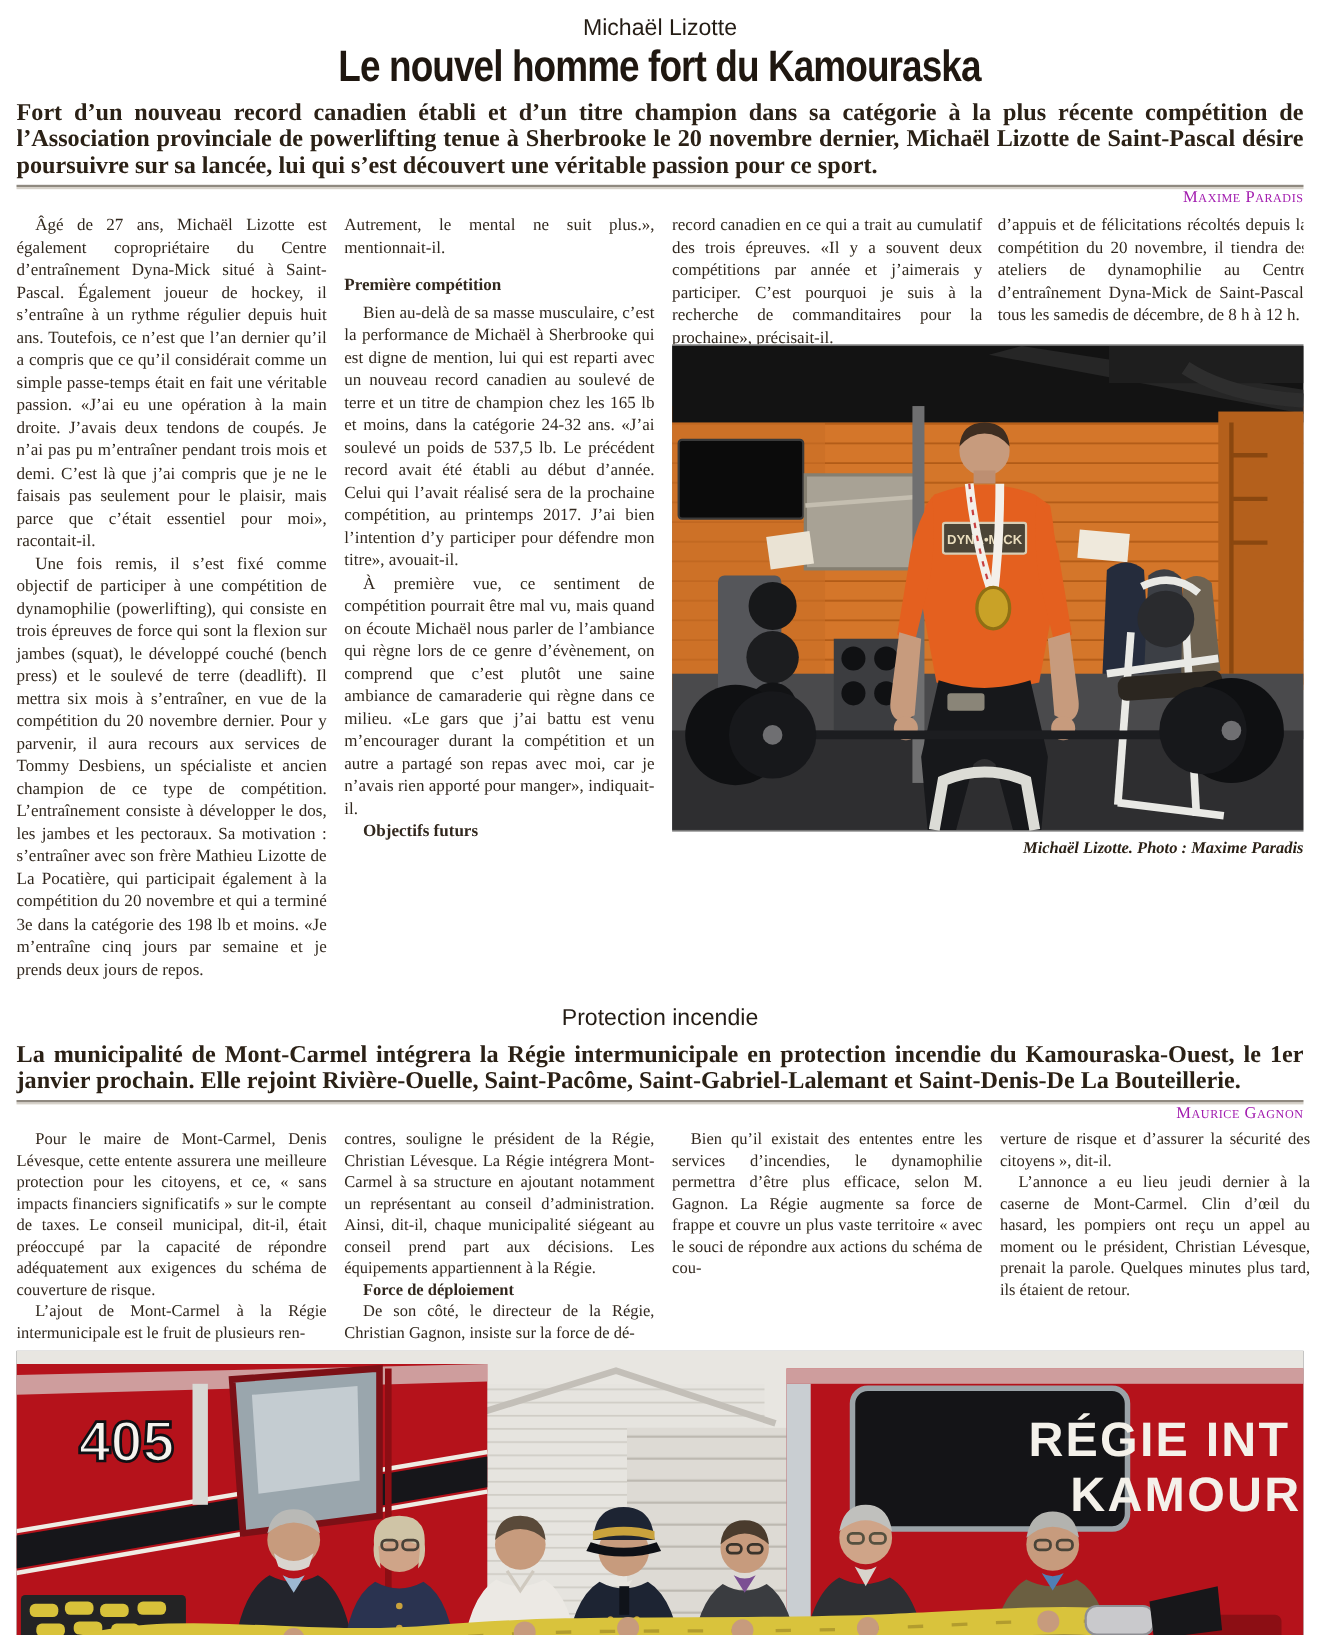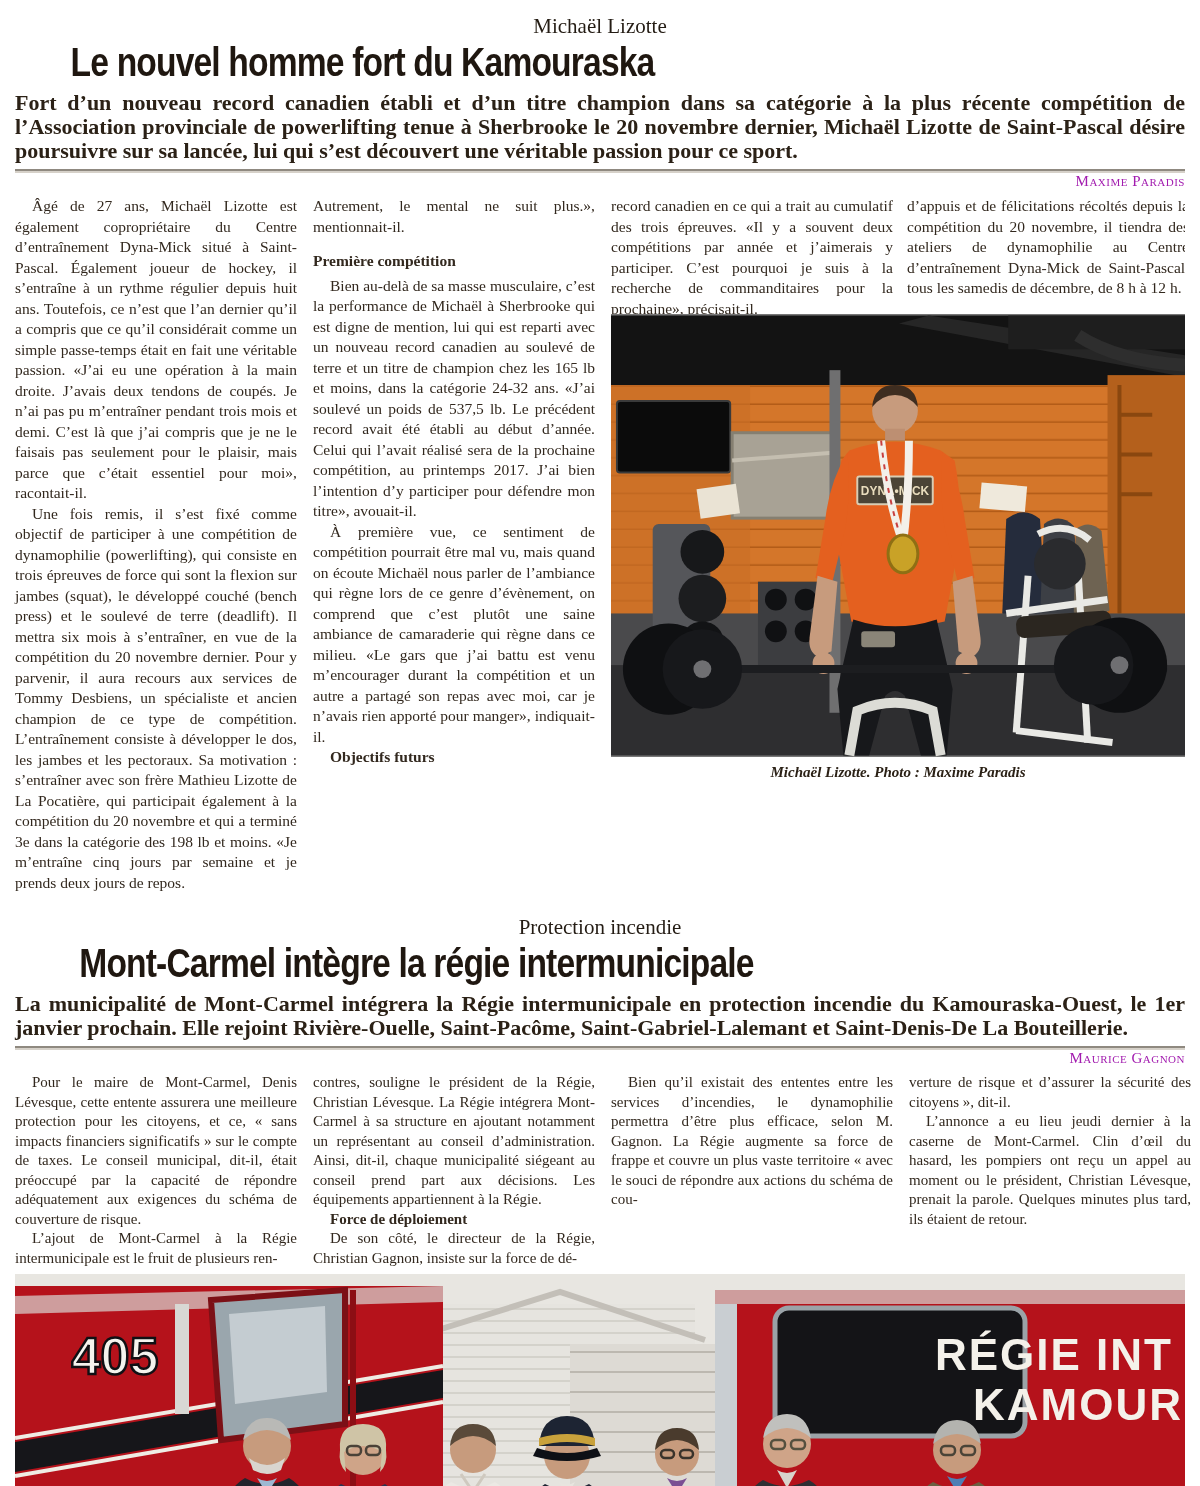--- a/index.html
+++ b/index.html
@@ -1,42 +1,42 @@
 <!DOCTYPE html>
 <html lang="fr"><head>
 <meta charset="utf-8">
 <style>
   html,body{margin:0;padding:0;background:#ffffff;}
   body{width:1200px;font-family:"Liberation Serif",serif;color:#32281e;-webkit-font-smoothing:antialiased;}
   .page{width:1170px;margin:0 auto;padding:14px 0 10px 0;}
 
   
-  .kicker{text-align:center;font-family:Liberation Serif, serif;font-size:21px;color:#241c14;margin:0 0 2px 0;}
-  .headline{margin:0;line-height:1.05;}
+  .kicker{text-align:center;font-family:Liberation Sans, sans-serif;font-size:21px;color:#241c14;margin:0 0 2px 0;}
+  .headline{text-align:center;margin:0;line-height:1.05;}
   .headline span{display:inline-block;font-family:"Liberation Sans",sans-serif;font-weight:700;font-size:40px;letter-spacing:-1px;color:#1f1710;transform:scaleX(.84);transform-origin:50% 50%;white-space:nowrap;}
   .standfirst{font-weight:700;font-size:22px;line-height:24px;text-align:justify;margin:8px 0 6px 0;color:#2b2116;}
   .rule{height:2px;background:#8f8980;box-shadow:0 2px 0 #d6d1c9;margin:2px 0 1px 0;}
   .byline{text-align:right;font-variant:small-caps;letter-spacing:.5px;font-size:15px;color:#a21caf;margin:2px 0 6px 0;}
 
   
   .cols{display:flex;gap:16px;}
   .col{flex:0 0 282px;width:282px;}
   .colwide{flex:1;min-width:0;}
   .cols p{margin:0;font-size:15.5px;line-height:20.5px;text-align:justify;hyphens:auto;}
   p.indent{text-indent:17px;}
   p.cont{text-indent:0;}
   .subhead{text-align:center;font-weight:700;font-size:15.5px;margin:14px 0 4px 0 !important;}
   .inline-subhead{font-weight:700;text-indent:17px;}
   .a1-body{min-height:594px;}
   .a1-right-top{display:flex;gap:14px;height:118px;overflow:hidden;}
 
   
   figure{margin:0;}
   .photo-frame{width:100%;display:block;background:#777;}
-  figcaption{font-weight:700;font-style:italic;font-size:15px;line-height:21px;color:#2b2116;margin-top:5px;text-align:center;}
+  figcaption{font-weight:700;font-style:italic;font-size:15px;line-height:21px;color:#2b2116;margin-top:5px;text-align:right;}
   .gym-fig{margin-top:0;}
   .fire-fig{margin-top:6px;}
 
   
   .a2-head{margin-top:22px;}
   .a2-cols{margin-top:2px;min-height:186px;}
   .a2-cols p{font-size:15px;line-height:19.5px;}
 </style>
 </head>
 <body>
@@ -175,21 +175,20 @@
 
           <path d="M240,443 L248,398 q38,-16 76,0 L332,443" stroke="#dcdcd6" stroke-width="10" fill="none"></path>
         </svg>
         <figcaption>Michaël Lizotte. Photo : Maxime Paradis</figcaption>
       </figure>
     </div>
   </section>
 
   <header class="a2-head">
     <div class="kicker">Protection incendie</div>
-    <h1 class="headline"><span>Mont-Carmel intègre la régie intermunicipale</span></h1>
     <p class="standfirst">La municipalité de Mont-Carmel intégrera la Régie intermunicipale en protection incendie du Kamouraska-Ouest, le 1er janvier prochain. Elle rejoint Rivière-Ouelle, Saint-Pacôme, Saint-Gabriel-Lalemant et Saint-Denis-De La Bouteillerie.</p>
     <div class="rule"></div>
     <div class="byline">Maurice Gagnon</div>
   </header>
 
   <section class="cols a2-cols">
     <div class="col">
       <p class="indent">Pour le maire de Mont-Carmel, Denis Lévesque, cette entente assurera une meilleure protection pour les citoyens, et ce, « sans impacts financiers significatifs » sur le compte de taxes. Le conseil municipal, dit-il, était préoccupé par la capacité de répondre adéquatement aux exigences du schéma de couverture de risque.</p>
       <p class="indent">L’ajout de Mont-Carmel à la Régie intermunicipale est le fruit de plusieurs ren-</p>
     </div>

